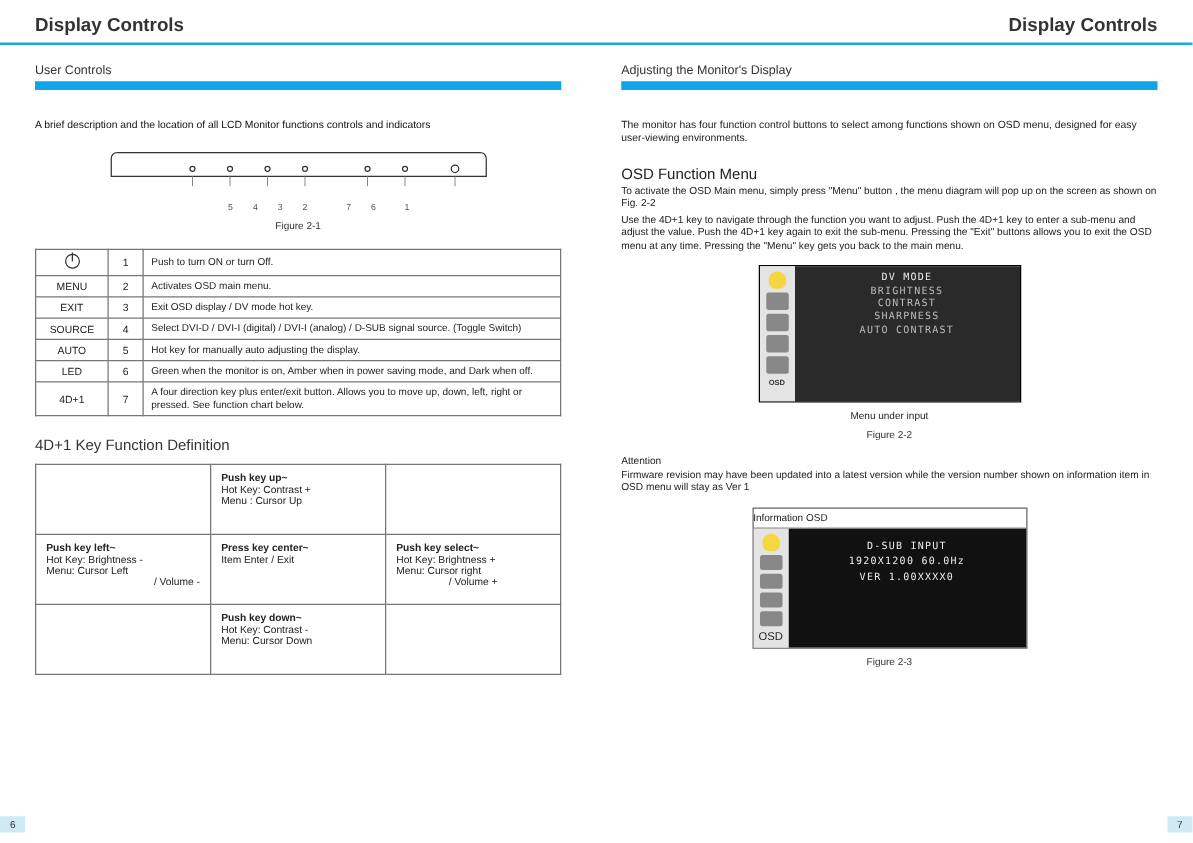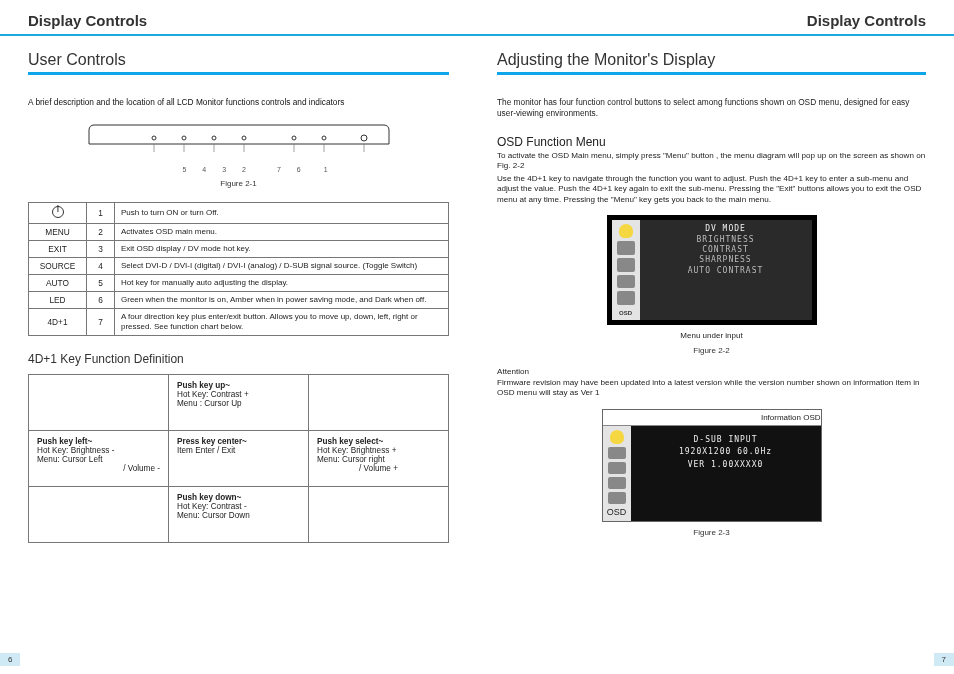--- a/index.html
+++ b/index.html
@@ -14,22 +14,22 @@
   }
   .spread { display: flex; width: 100%; height: 100%; }
   .page { width: 50%; padding: 12px 28px 8px 28px; position: relative; }
   .page-right { padding-left: 20px; padding-right: 28px; }
   .hdr {
     font-size: 15px; font-weight: 700; color: #333;
     padding-bottom: 4px;
   }
   .hdr-right { text-align: right; }
   .sub {
-    font-size: 16px; color: #333; margin-top: 16px; padding-bottom: 3px;
-    border-bottom: 3px solid #0ea5e9;
+    font-size: 10px; color: #333; margin-top: 16px; padding-bottom: 3px;
+    border-bottom: 7px solid #0ea5e9;
   }
   .sub-right { text-align: left; }
   .intro { margin-top: 22px; font-size: 8.3px; color: #111; line-height: 1.3; }
   .intro-r { margin-top: 22px; font-size: 8.3px; line-height: 1.3; }
   .fig-wrap { text-align: center; margin-top: 10px; }
   .monitor-diagram {
     width: 310px; height: 48px; margin: 4px auto 2px;
     position: relative;
   }
   .monitor-diagram svg { width: 100%; height: 100%; }
@@ -53,39 +53,39 @@
   table.keyfn .t { font-weight: 700; }
   .pgnum {
     position: absolute; bottom: 8px; font-size: 8px; color:#333;
   }
   .pgnum-l { left: 0; background:#d0eaf5; padding:2px 8px; }
   .pgnum-r { right: 0; background:#d0eaf5; padding:2px 8px;}
   .osd-h { font-size: 12px; margin-top: 16px;}
   .osd-p { font-size: 8.1px; line-height:1.3; margin-top:2px;}
   .osd-figwrap { text-align:center; margin-top:10px;}
   .osd-box {
-    width: 210px; height: 110px; border:5px solid #000000; margin:0 auto;
+    width: 210px; height: 110px; border:1px solid #000000; margin:0 auto;
     display:flex; position:relative; background:#fff;
   }
   .osd-sidebar { width:28px; background:#e4e4e4; display:flex; flex-direction:column;
     align-items:center; gap:3px; padding:4px 0; }
   .osd-sidebar .ic { width:18px; height:14px; background:#888; border-radius:2px;}
   .osd-sidebar .osd-tag { font-size:6px; font-weight:700; color:#333; margin-top:2px; text-align:center;}
   .osd-dark {
     flex:1; background:#2a2a2a; color:#bbb; font-family: monospace;
     font-size:8px; padding:4px 8px 4px 8px; line-height:1.3; letter-spacing:1px;
   }
   .osd-dark .hl { color:#eee;}
   .under-note { font-size:8px; text-align:center; margin: 6px auto 0; width:260px;}
   .att { font-size:8.1px; margin-top:12px; line-height:1.3;}
   .info-box-wrap { text-align:center; margin-top:10px;}
   .info-box {
     width: 220px; border:1px solid #666; margin:0 auto; background:#fff;
   }
-  .info-box .title { font-size:8px; text-align:right; padding:3px 0; border-bottom:1px solid #888;}
+  .info-box .title { font-size:8px; text-align:left; padding:3px 0; border-bottom:1px solid #888;}
   .info-box .inner { display:flex; }
   .info-box .sbar { width:28px; background:#e4e4e4; display:flex; flex-direction:column;
     align-items:center; gap:3px; padding:4px 0;}
   .info-box .sbar .ic { width:18px; height:12px; background:#888; border-radius:2px;}
   .info-box .screen {
     flex:1; background:#111; color:#eee; font-family:monospace; font-size:8px;
     padding:8px; text-align:center; line-height:1.6; letter-spacing:1px;
   }
   .blue-full { position:absolute; top:34px; left:0; width:954px; height:2px; background:#1aa8e0;}
   .powericon { display:inline-block; width:12px; height:12px; border:1.2px solid #333; border-radius:50%; position:relative;}

